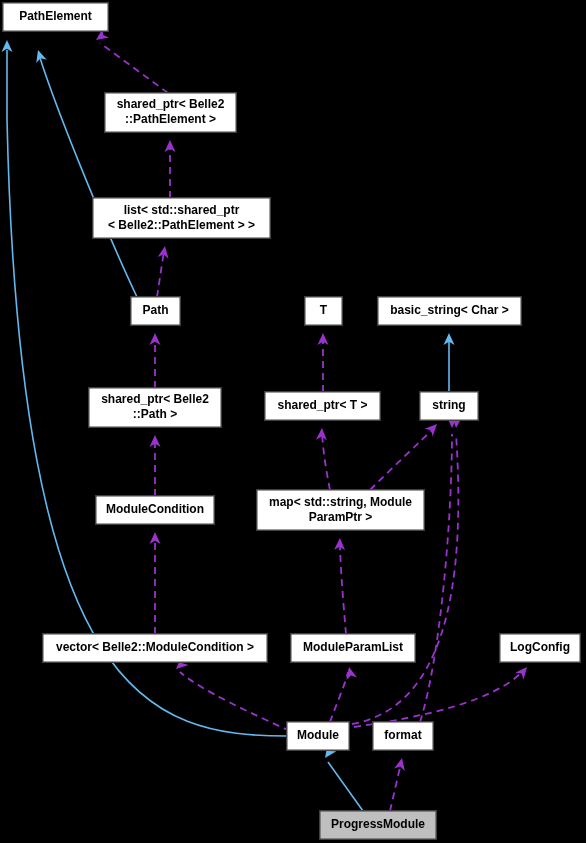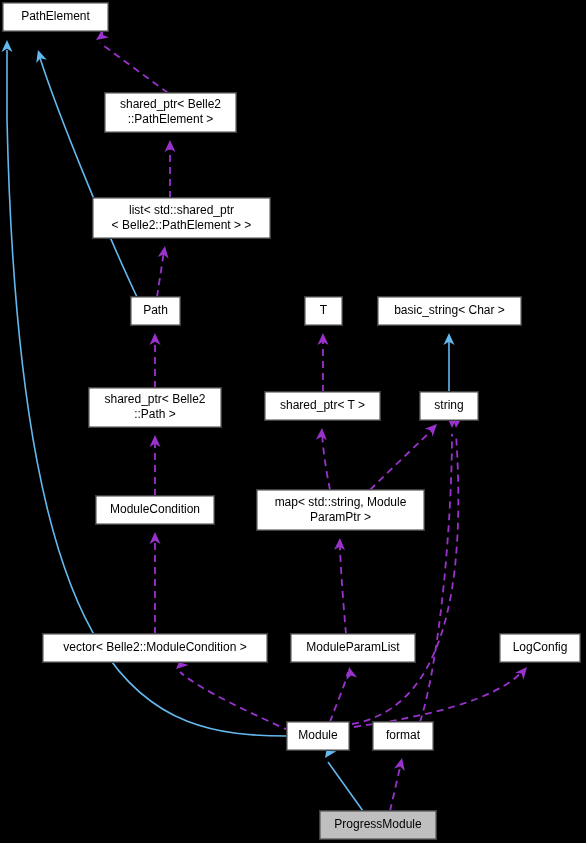--- a/index.html
+++ b/index.html
@@ -11,20 +11,21 @@
     width: 586px;
     height: 843px;
     font-family: "Liberation Sans", sans-serif;
     overflow: hidden;
   }
   #diagram-root {
     position: relative;
     width: 586px;
     height: 843px;
     background: #ffffff;
+    font-weight: bold;
   }
   svg#graph {
     position: absolute;
     left: 0;
     top: 0;
     width: 586px;
     height: 843px;
     display: block;
   }
   .node-box {

